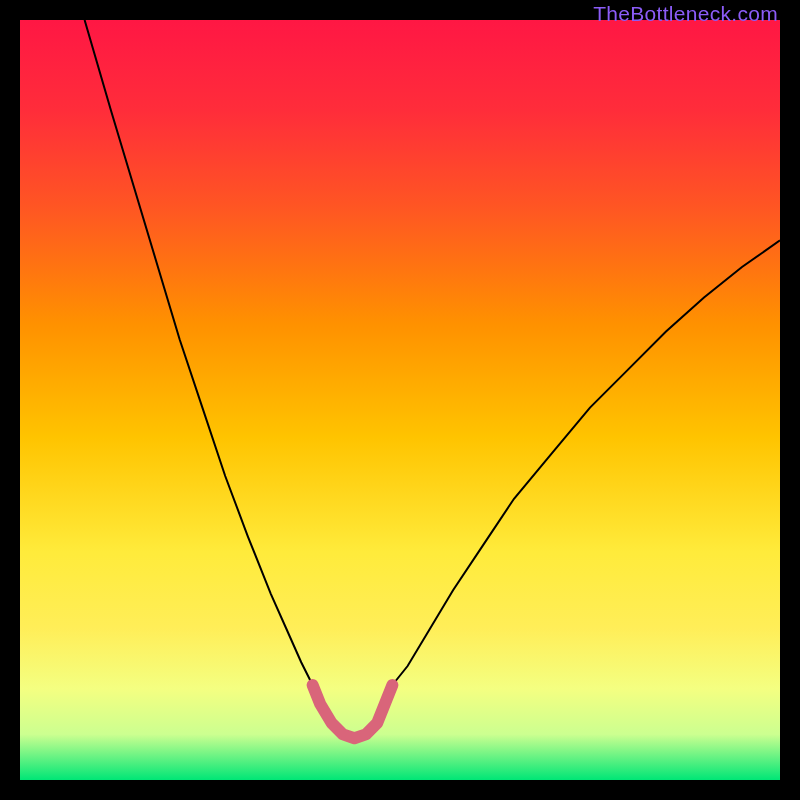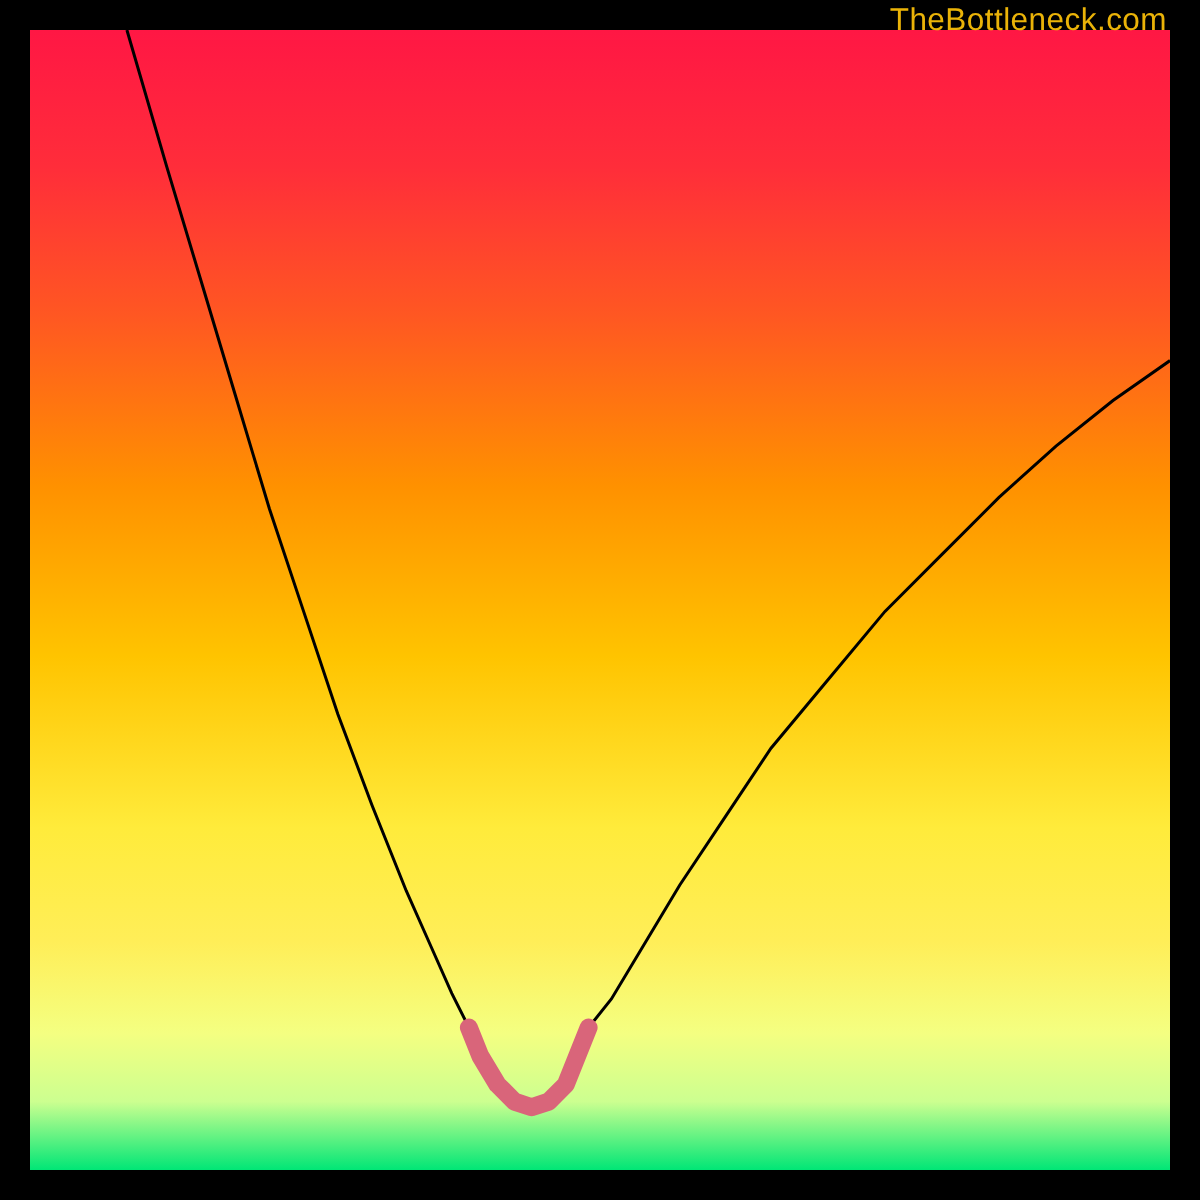--- a/index.html
+++ b/index.html
@@ -1,19 +1,19 @@
 <!DOCTYPE html>
 <html><head>
   <meta charset="utf-8">
   <style>
     * { margin: 0; padding: 0; box-sizing: border-box; }
     body { width: 800px; height: 800px; background: #000; position: relative; font-family: Arial, sans-serif; }
     .chart-container { position: absolute; top: 20px; left: 20px; width: 760px; height: 760px; }
     .gradient-bg { position: absolute; top: 0; left: 0; width: 760px; height: 760px; }
-    .watermark { position: absolute; top: 2px; right: 22px; color: #eab308; font-size: 21px; font-weight: normal; letter-spacing: 0.3px; margin-left: 41px; }
+    .watermark { position: absolute; top: 2px; right: 22px; color: #8b5cf6; font-size: 21px; font-weight: normal; letter-spacing: 0.3px; margin-left: 41px; }
     .curve-layer { position: absolute; top: 0; left: 0; width: 760px; height: 760px; }
   </style>
 </head>
 <body>
 
 <div class="chart-container">
   <svg class="gradient-bg" viewBox="0 0 760 760" preserveAspectRatio="none">
     <defs>
       <linearGradient id="bg-grad" x1="0" y1="0" x2="0" y2="1">
           <stop offset="0%" stop-color="#ff1744"></stop>

